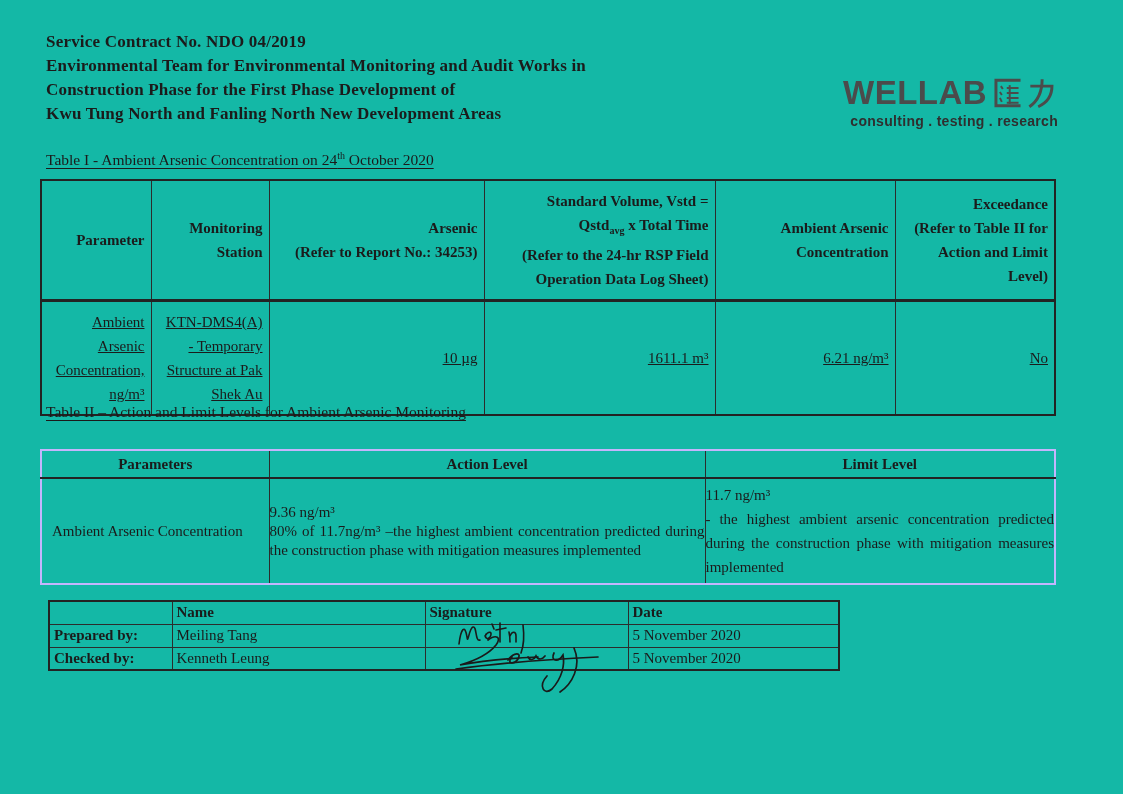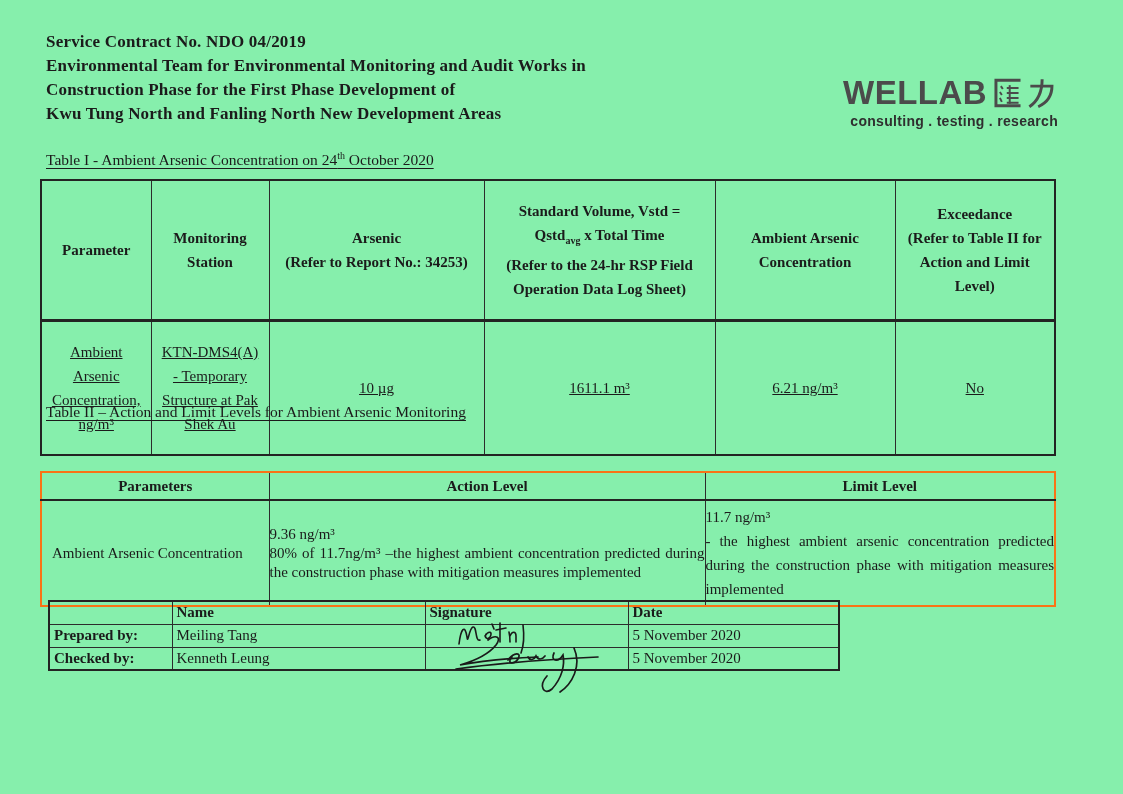--- a/index.html
+++ b/index.html
@@ -1,21 +1,21 @@
 <!DOCTYPE html>
 <html><head>
 <meta charset="utf-8">
 <style>
   * { margin: 0; padding: 0; box-sizing: border-box; }
   html, body { background: #e8e8e8; }
   .page {
     position: relative;
     width: 1123px;
     height: 794px;
-    background: #86efac;
+    background: #14b8a6;
     font-family: "Liberation Serif", "DejaVu Serif", serif;
     color: #1b1b1b;
     overflow: hidden;
     margin: 0 auto;
   }
 
   
   .doc-header {
     position: absolute;
     left: 46px; top: 30px;
@@ -70,35 +70,35 @@
   td, th { border: 1px solid #2c2c2c; vertical-align: middle; font-weight: normal; }
 
   
   #table1 {
     position: absolute;
     left: 40px; top: 179px;
     width: 1014px;
     border: 2px solid #232323;
   }
   #table1 th, #table1 td {
-    text-align: center;
+    text-align: right;
     font-size: 15px;
     line-height: 24px;
-    padding: 18px 6px;
+    padding: 8px 6px;
   }
   #table1 thead th { font-weight: bold; height: 99px; border-bottom: 3px solid #232323; }
   #table1 tbody td { height: 97px; text-decoration: underline; }
   #table1 sub { font-size: 10px; }
 
   
   #table2 {
     position: absolute;
-    left: 40px; top: 471px;
+    left: 40px; top: 449px;
     width: 1014px;
-    border: 2px solid #f97316;
+    border: 2px solid #c4b5fd;
   }
   #table2 thead th {
     font-weight: bold;
     text-align: center;
     font-size: 15px;
     height: 28px;
     border-bottom: 2px solid #232323;
   }
   #table2 tbody td { font-size: 15px; padding: 4px 0; }
   #table2 td.param-cell { text-align: left; padding-left: 10px; height: 95px; }

